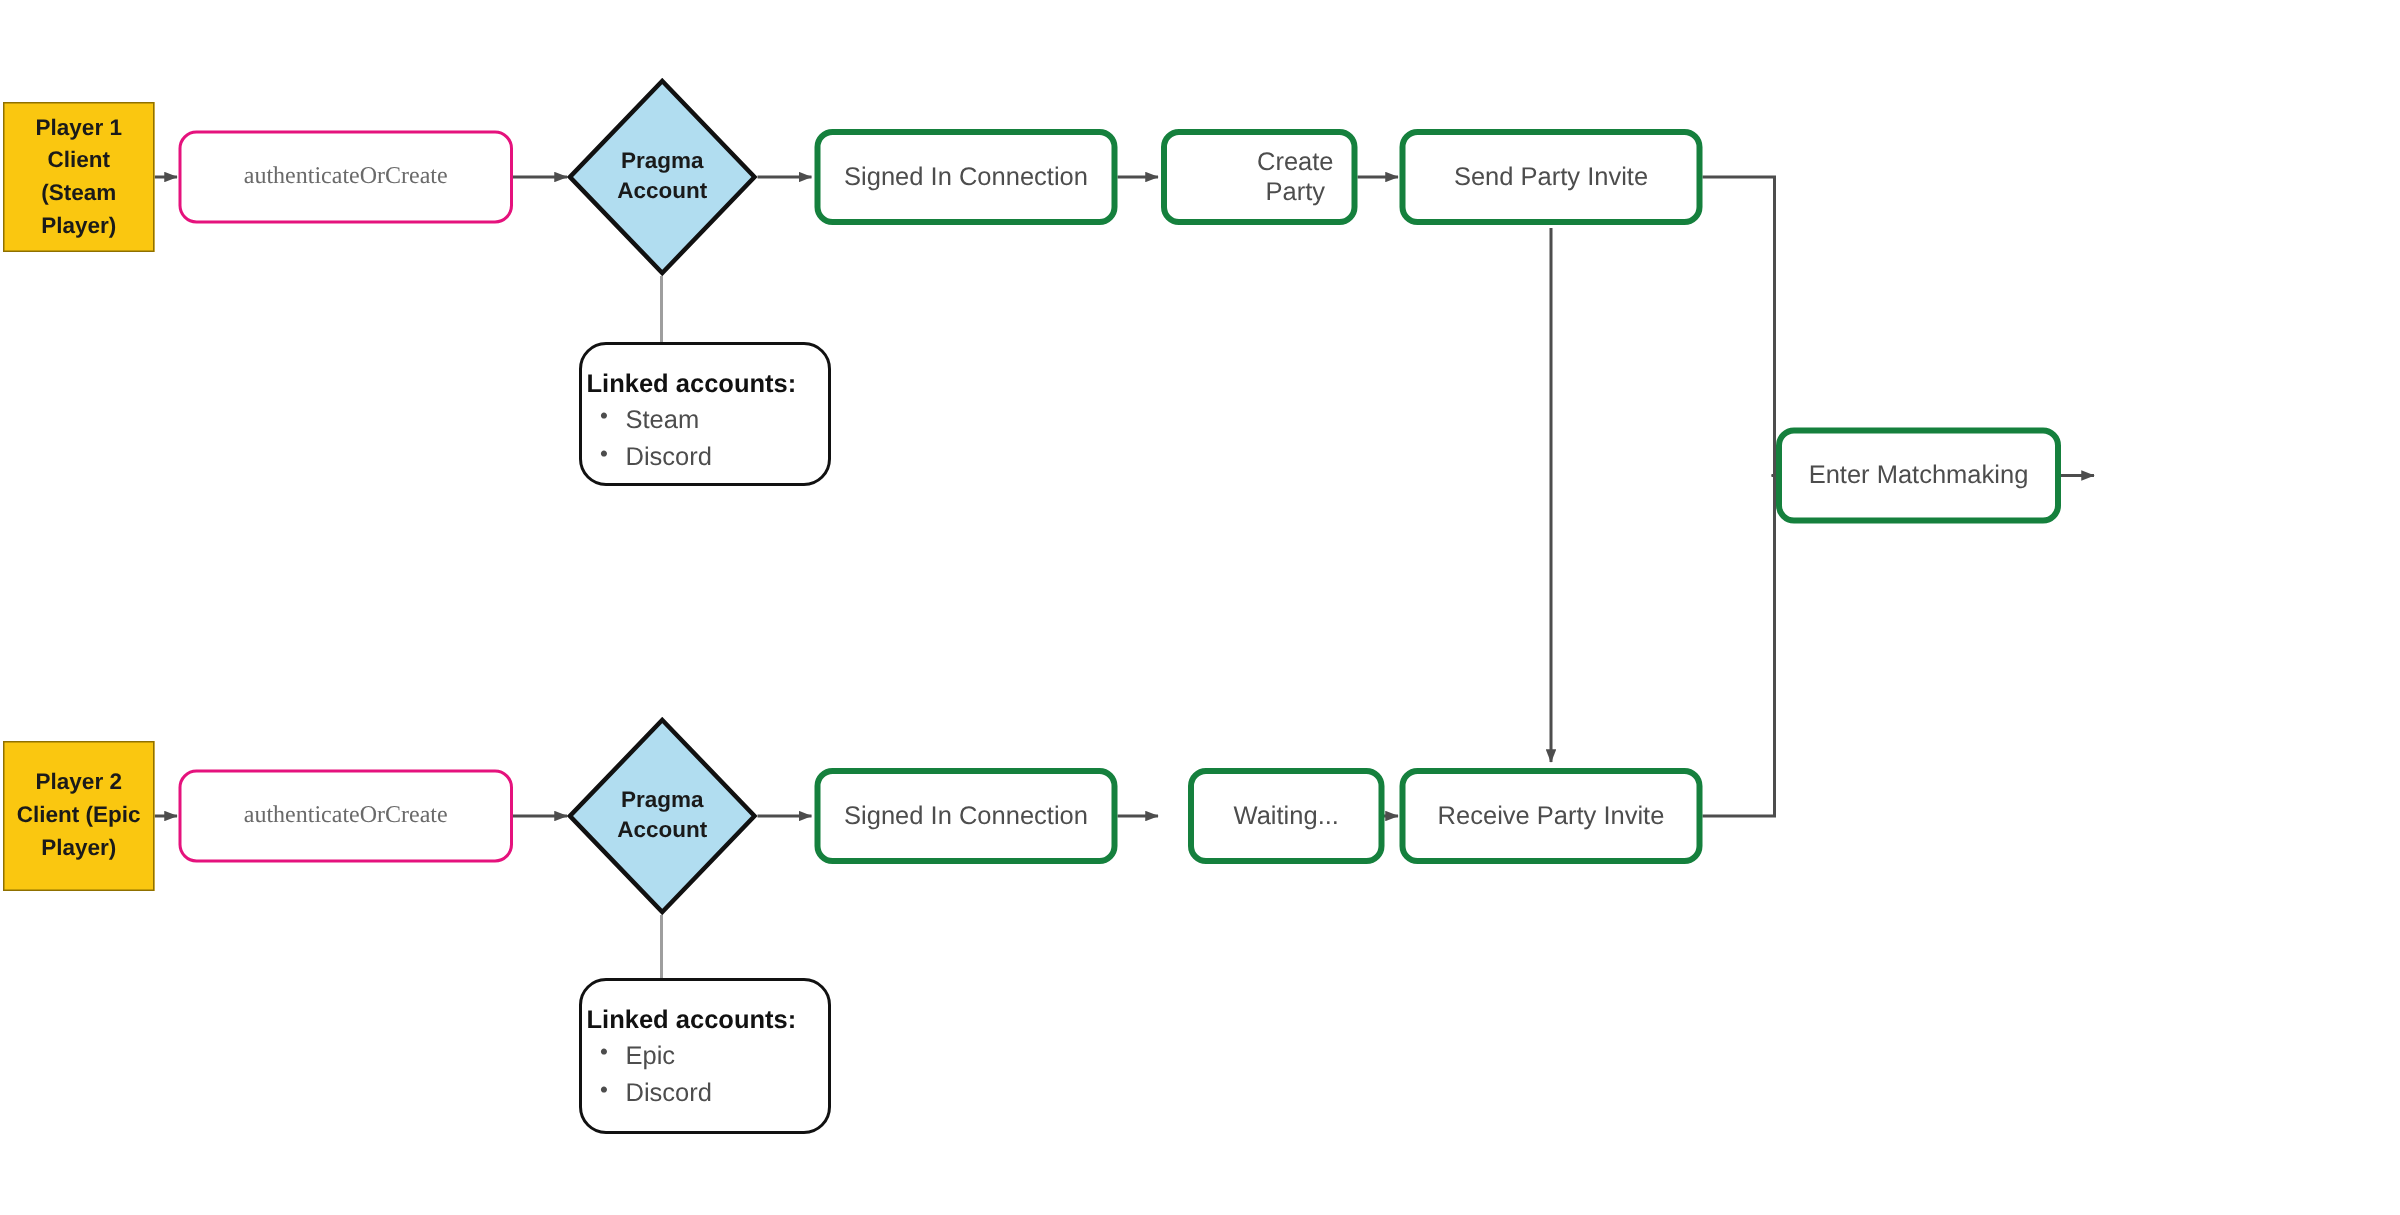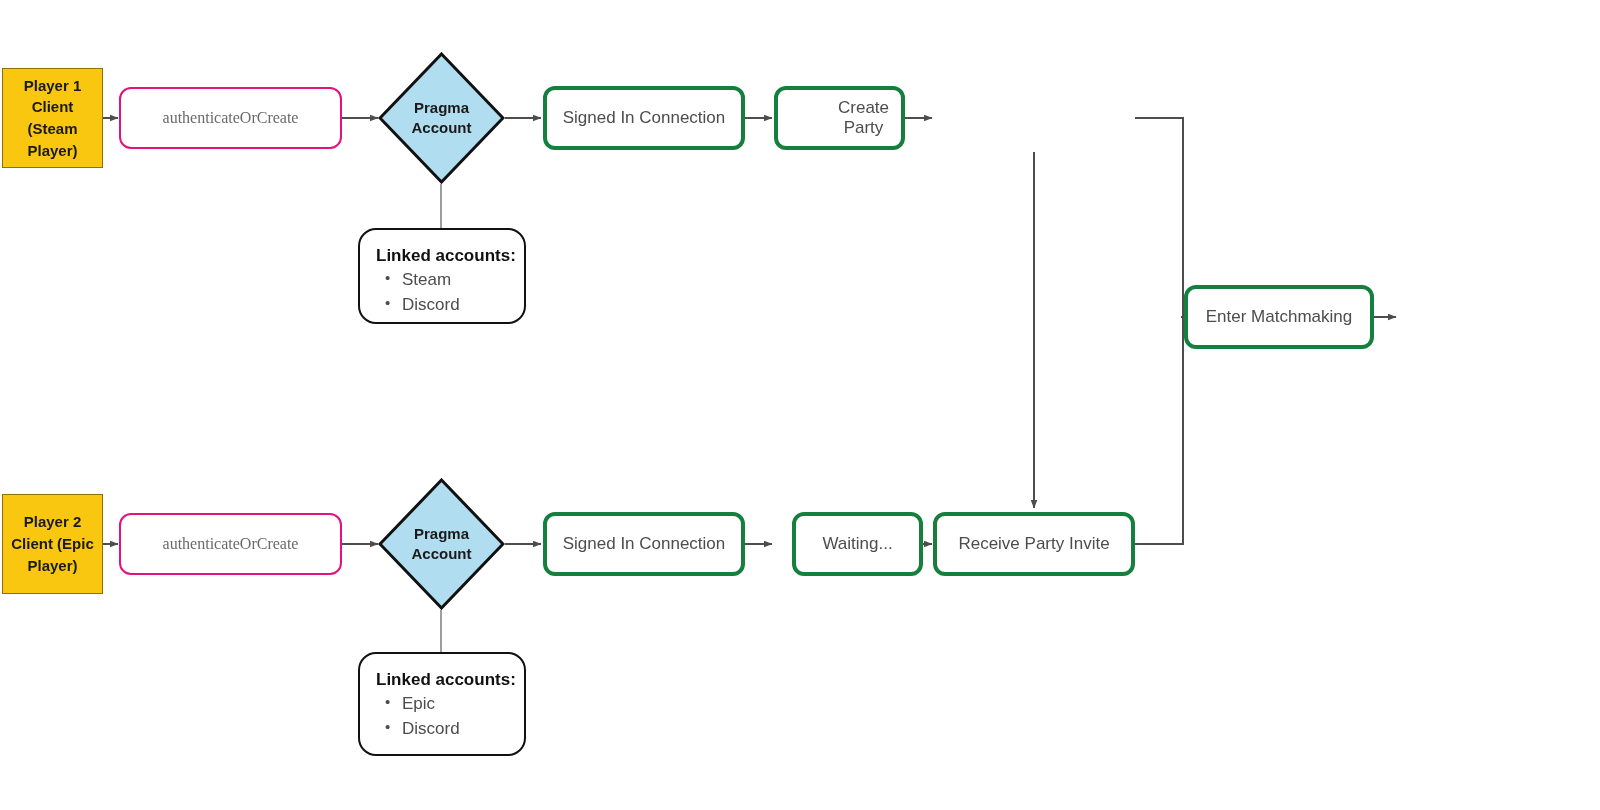--- a/index.html
+++ b/index.html
@@ -85,21 +85,22 @@
     pointer-events: none;
   }
 
   
   .note {
     position: absolute;
     box-sizing: border-box;
     background: #ffffff;
     border: 2px solid #111111;
     border-radius: 18px;
-    padding: 16px 14px 14px 16px;
+    padding: 16px 14px 14px 3px;
+    margin-left: 28px;
   }
   .note .note-title {
     font-weight: bold;
     font-size: 17px;
     color: #111111;
     margin: 0 0 2px 0;
     white-space: nowrap;
   }
   .note ul {
     margin: 2px 0 0 0;
@@ -196,20 +197,23 @@
   </div>
 
   <div class="node proc" style="left:543px; top:86px; width:202px; height:64px;">
     <span>Signed In Connection</span>
   </div>
 
   <div class="node proc" style="left:774px; top:86px; width:131px; height:64px;padding-left:48px;">
     <span>Create Party</span>
   </div>
 
+  <div class="node proc" style="left:933px; top:86px; width:202px; height:64px;">
+    <span>Send Party Invite</span>
+  </div>
 
   <div class="note" style="left:358px; top:228px; width:168px; height:96px;">
     <div class="note-title">Linked accounts:</div>
     <ul>
       <li>Steam</li>
       <li>Discord</li>
     </ul>
   </div>
 
   <div class="node proc" style="left:1184px; top:285px; width:190px; height:64px;">

